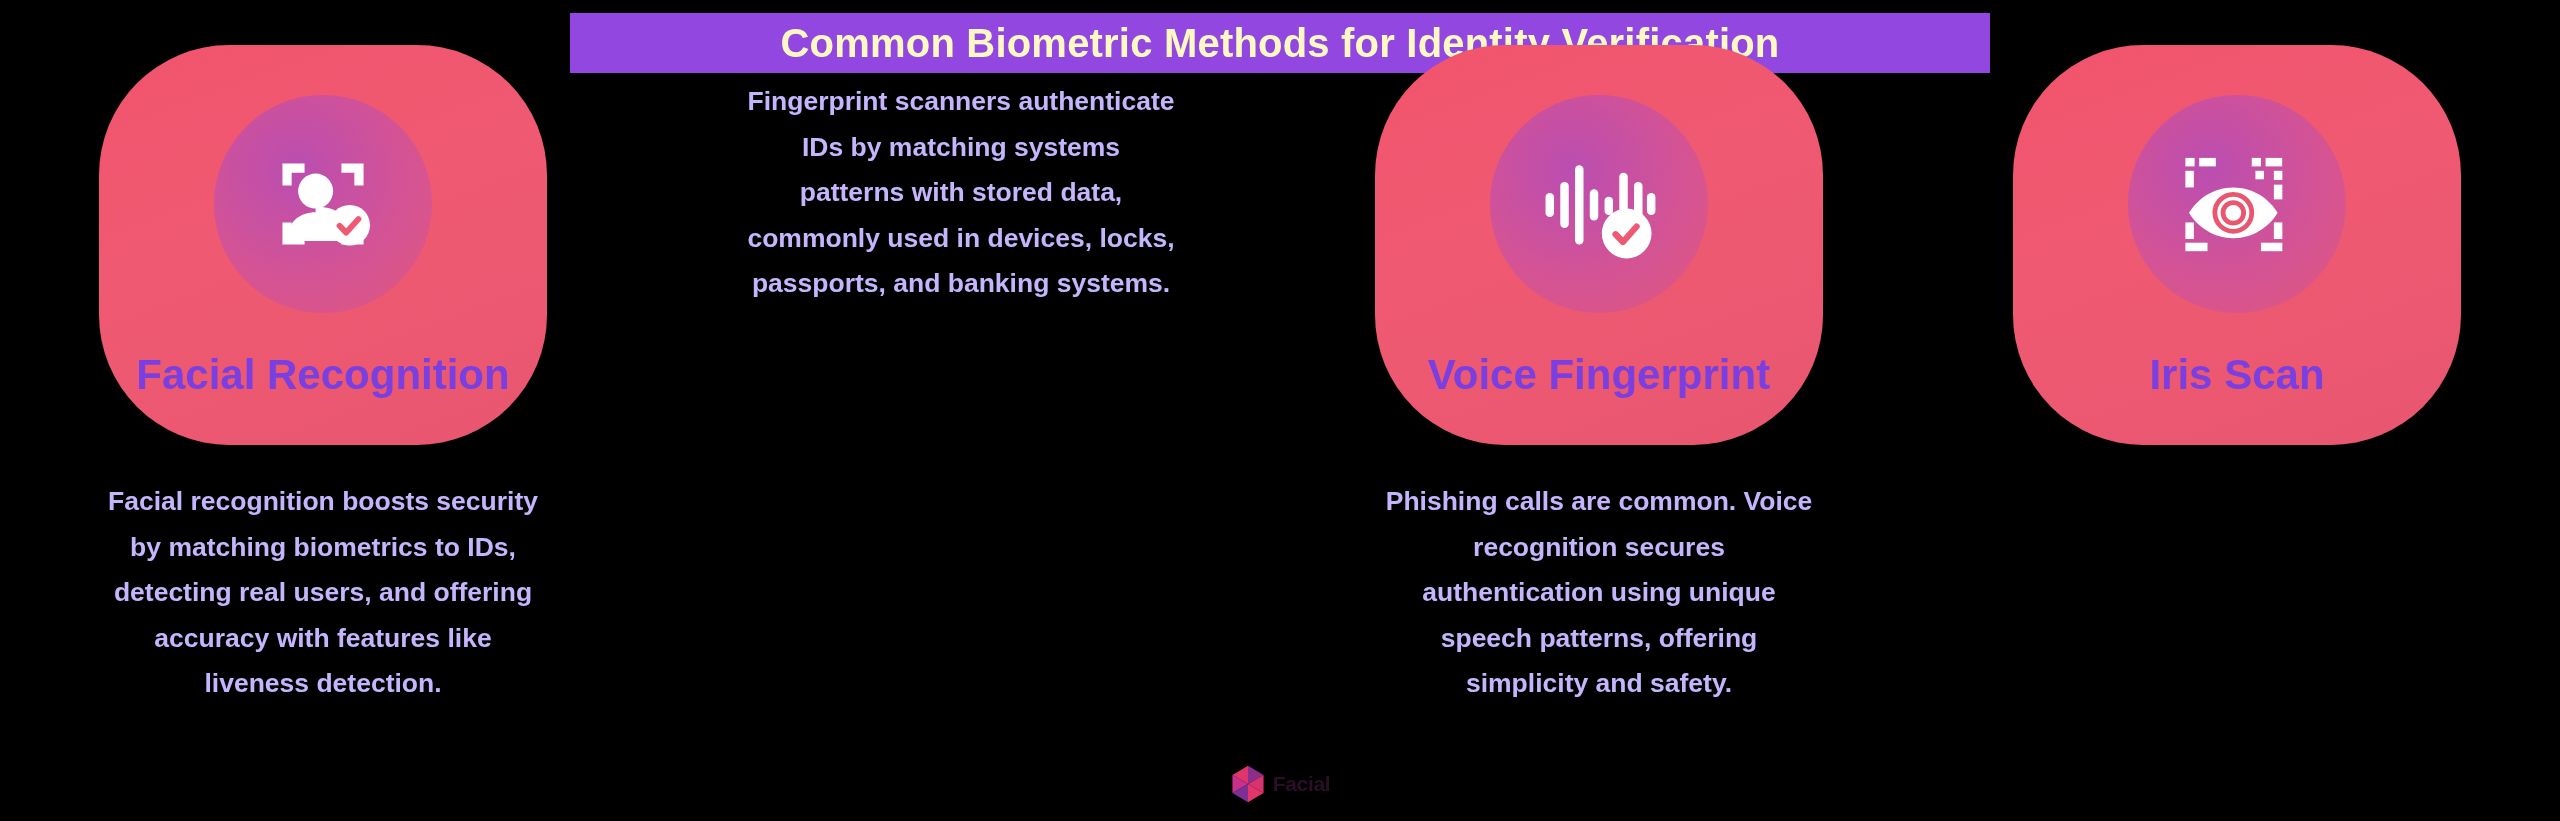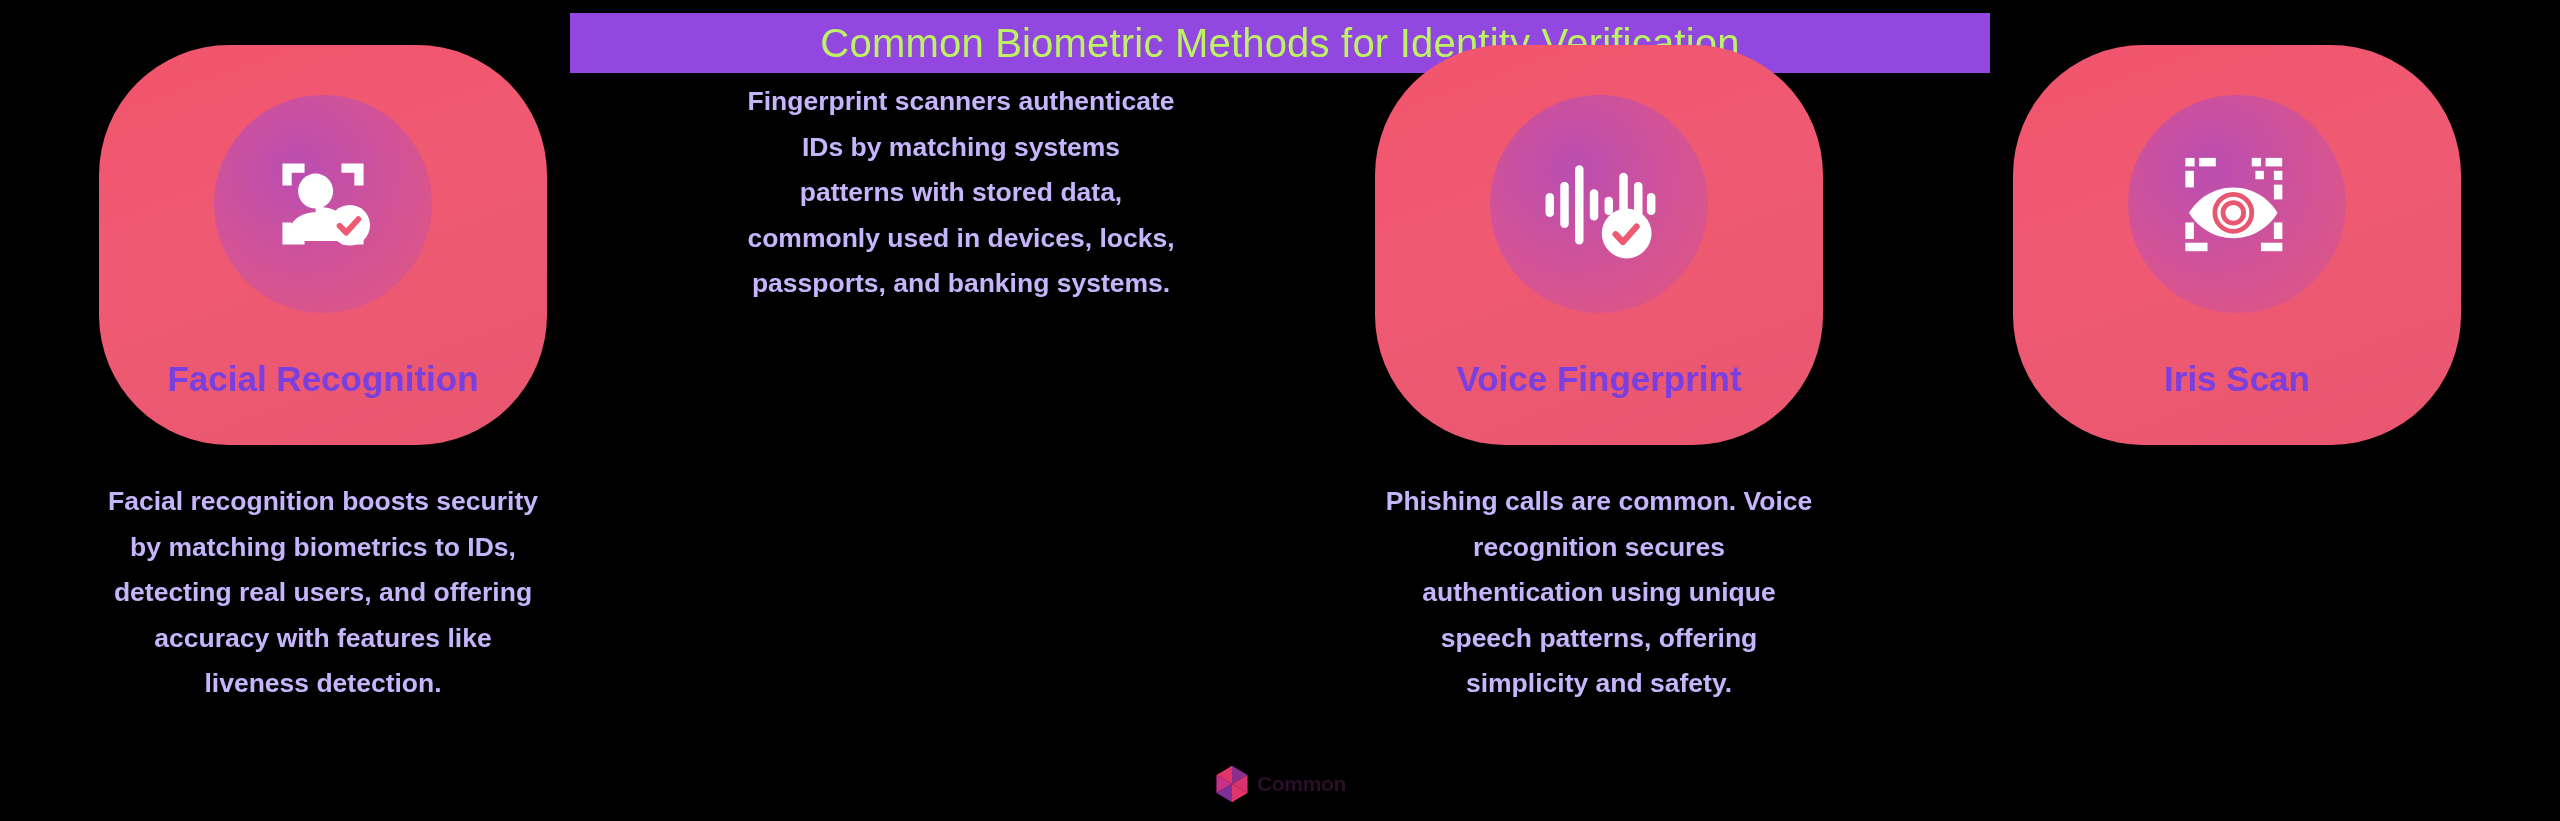--- a/index.html
+++ b/index.html
@@ -23,23 +23,23 @@
     top: 13px;
     width: 1420px;
     height: 60px;
     background: #9147e0;
     display: flex;
     align-items: center;
     justify-content: center;
     box-sizing: border-box;
   }
   .title-text {
-    color: #bef264;
+    color: #fef9c3;
     font-size: 40px;
-    font-weight: normal;
+    font-weight: bold;
     letter-spacing: 0.2px;
     white-space: nowrap;
     font-family: "Liberation Sans", sans-serif;
   }
 
   
   .cards-row {
     position: absolute;
     left: 0;
     top: 45px;
@@ -87,21 +87,21 @@
     display: block;
   }
 
   .card-title {
     position: absolute;
     bottom: 46px;
     left: 0;
     right: 0;
     text-align: center;
     color: #7a3fe0;
-    font-size: 35px;
+    font-size: 42px;
     font-weight: bold;
     white-space: nowrap;
     font-family: "Liberation Sans", sans-serif;
   }
 
   .card-desc {
     margin-top: 34px;
     width: 430px;
     text-align: center;
     color: #c4b5fd;
@@ -226,14 +226,14 @@
 
 <div class="footer-logo">
   <svg class="logo-mark" viewBox="0 0 40 44" aria-hidden="true">
     <polygon points="20,1 20,22 2,11.5" fill="#e0356b"></polygon>
     <polygon points="20,1 38,11.5 20,22" fill="#8c2f8c"></polygon>
     <polygon points="2,11.5 20,22 2,32.5" fill="#c7318a"></polygon>
     <polygon points="38,11.5 38,32.5 20,22" fill="#d8326f"></polygon>
     <polygon points="2,32.5 20,22 20,43" fill="#7d2f96"></polygon>
     <polygon points="38,32.5 20,43 20,22" fill="#e2356b"></polygon>
   </svg>
-  <span class="logo-word">Common</span>
+  <span class="logo-word">Facial</span>
 </div>
 
 </body></html>

